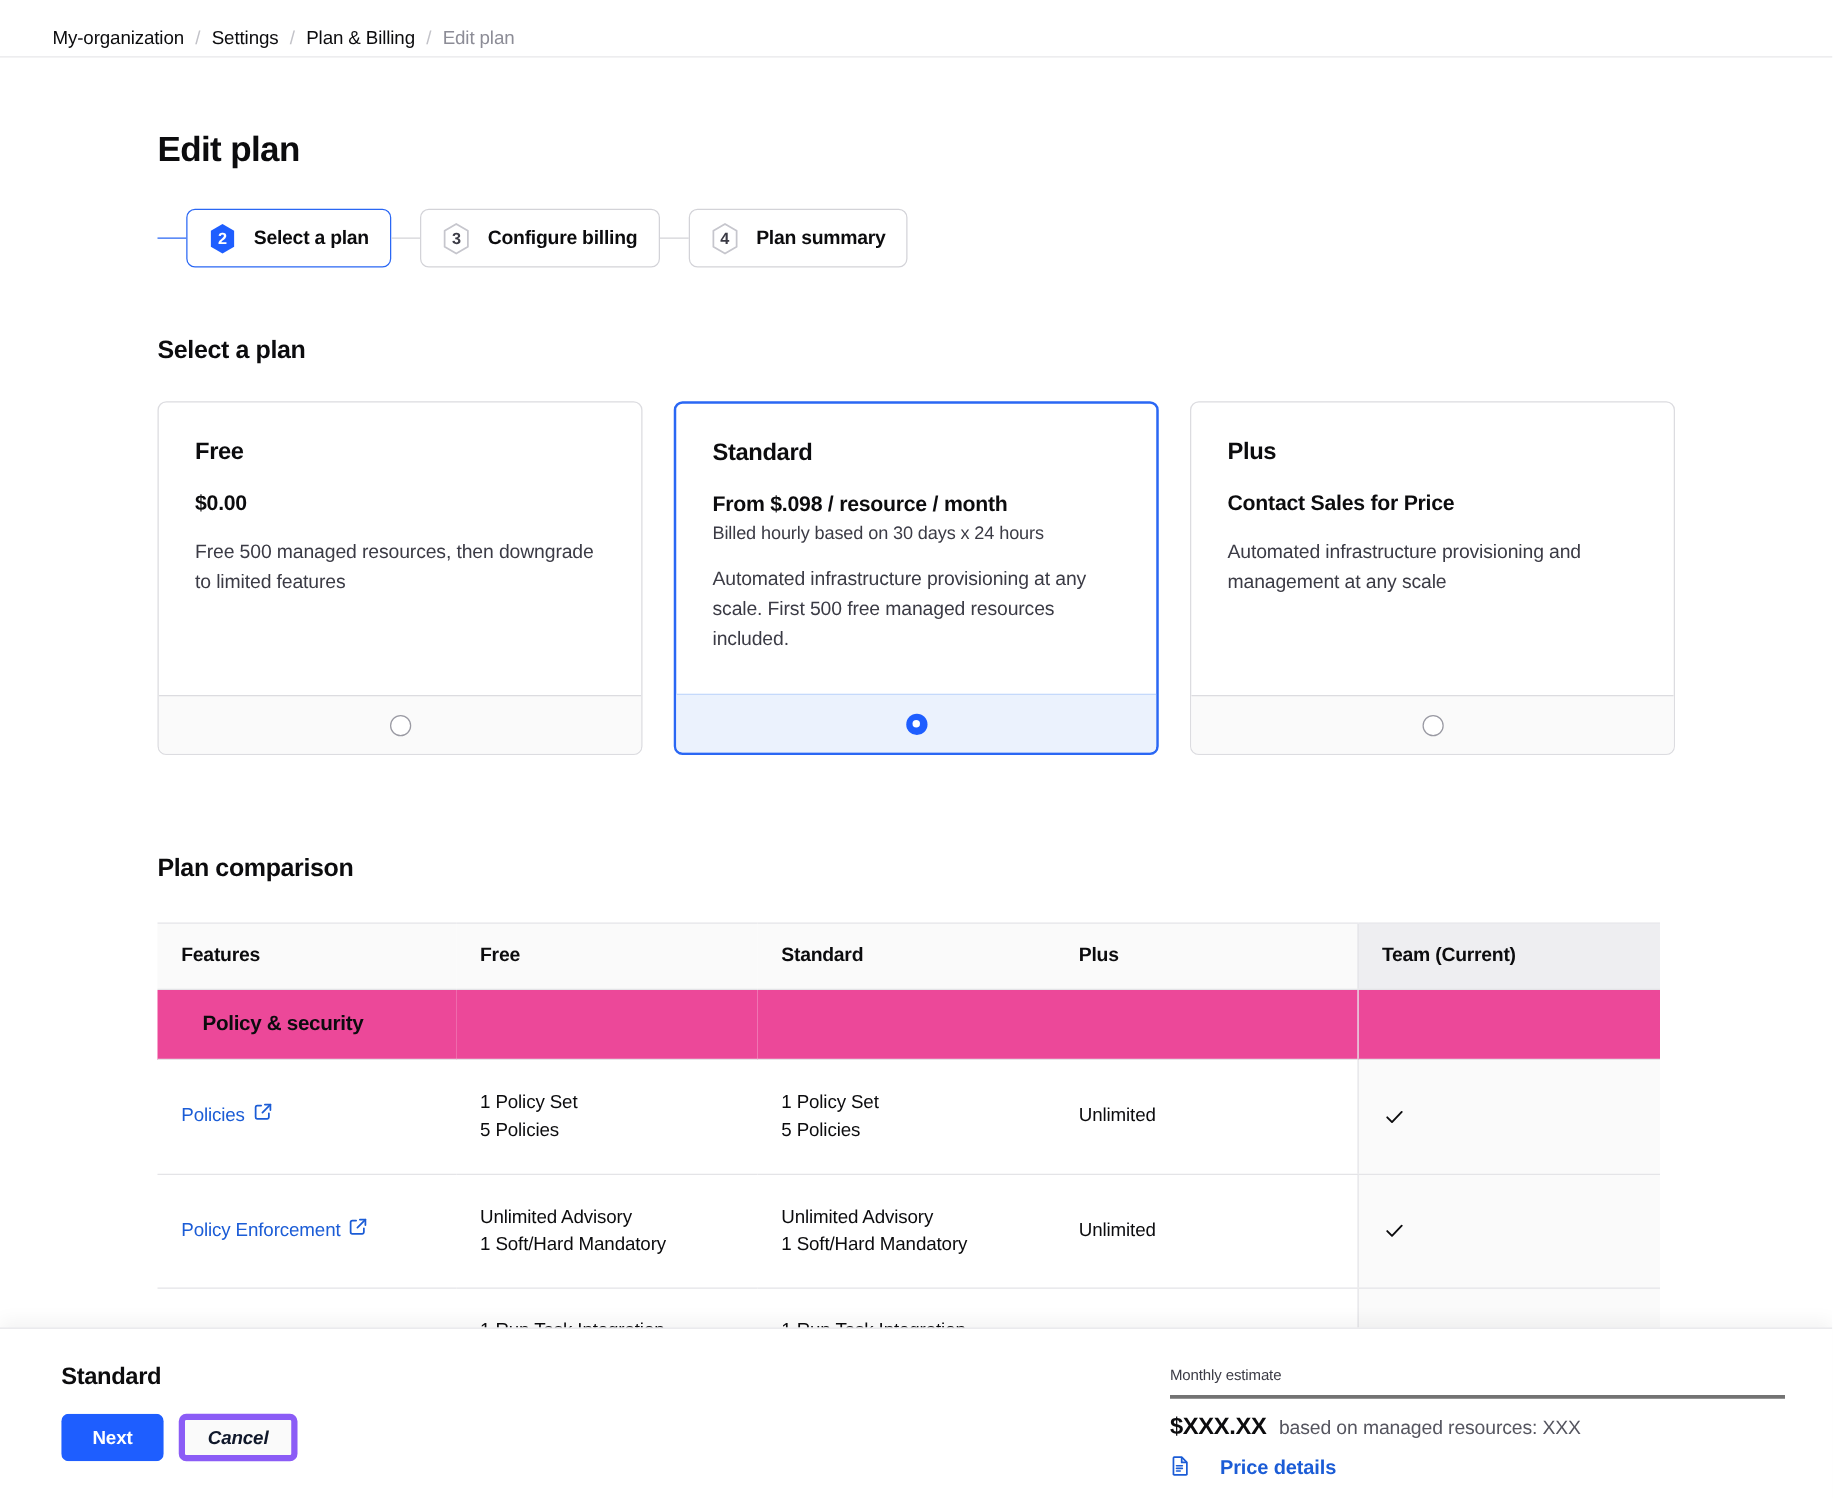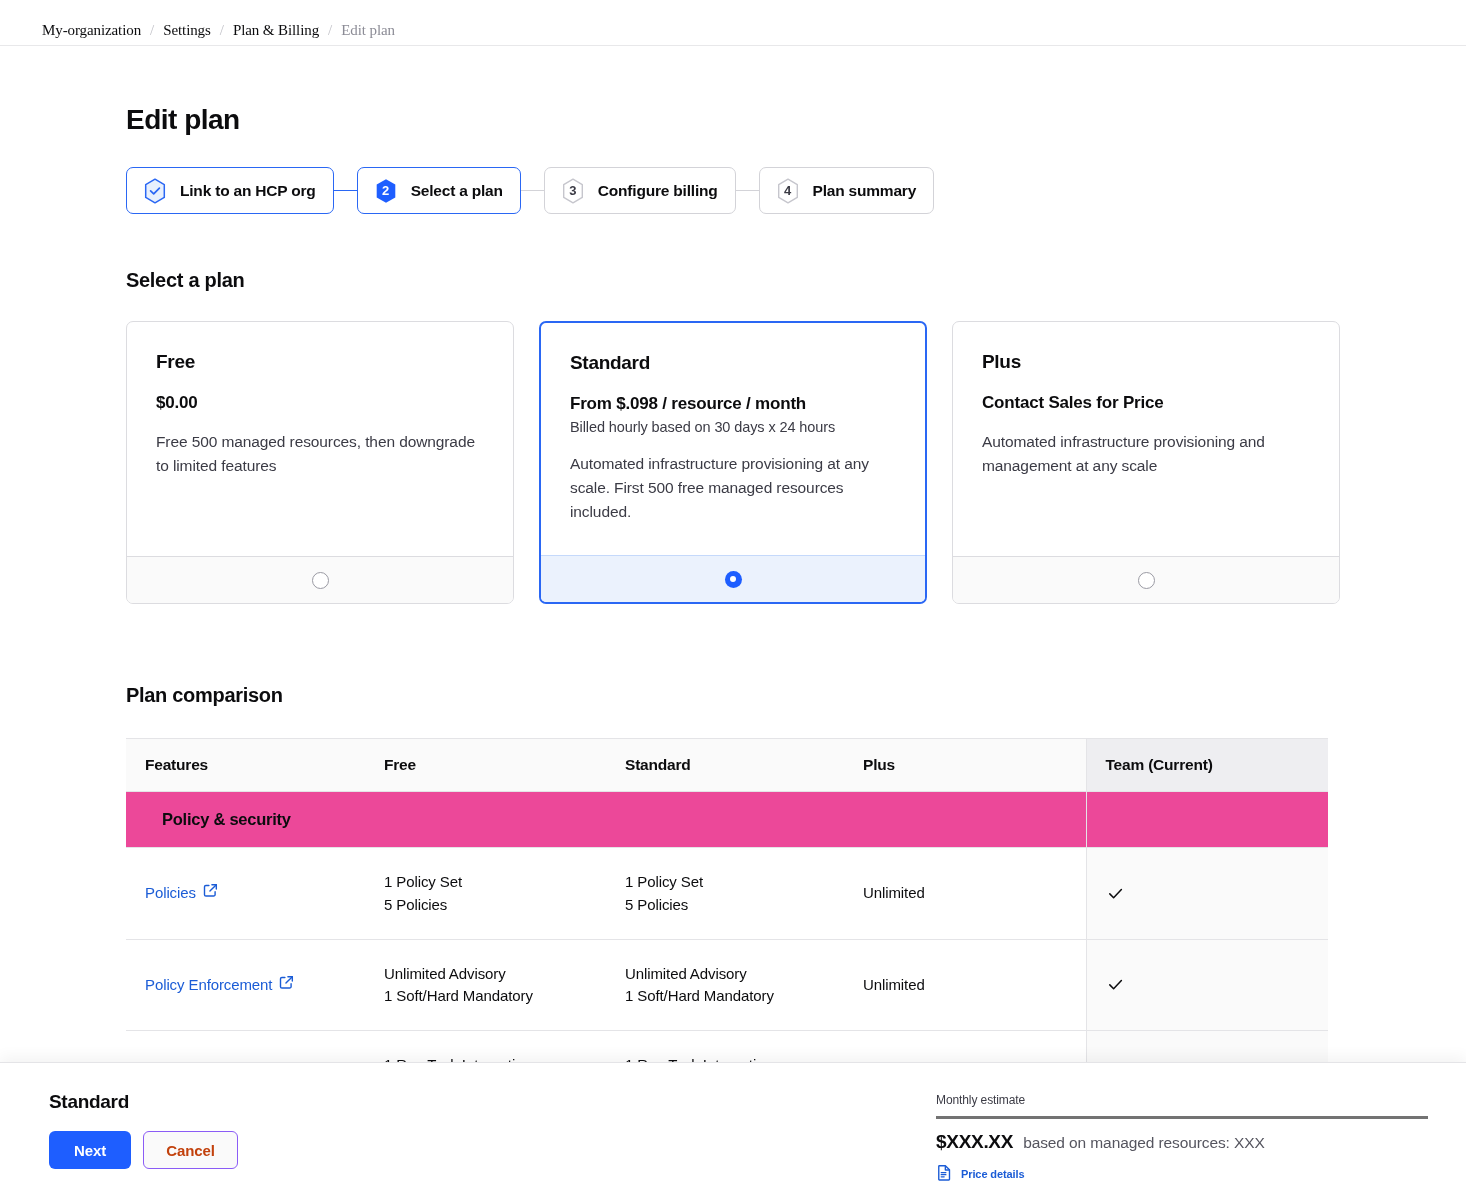--- a/index.html
+++ b/index.html
@@ -14,21 +14,20 @@
   }
 
   
   .breadcrumb-bar {
     height: 46px;
     display: flex;
     align-items: center;
     padding: 16px 0 0 42px;
     border-bottom: 1px solid #e8e8ea;
     background: #ffffff;
-    font-family: Liberation Serif, serif;
   }
   .crumb {
     font-size: 15px;
     color: #0c0c0e;
     font-weight: 400;
     letter-spacing: -0.1px;
     text-decoration: none;
   }
   .crumb.current { color: #8c8c96; }
   .crumb-sep {
@@ -303,23 +302,24 @@
     border: 1px solid transparent;
     font-family: "Liberation Sans", sans-serif;
   }
   .btn-primary {
     background: #1e5eff;
     color: #ffffff;
     width: 82px;
   }
   .btn-secondary {
     background: #fafafa;
-    color: #c2410c;
-    border: 1px solid #8b5cf6;
+    color: #0f172a;
+    border: 5px solid #8b5cf6;
     width: 95px;
+    font-style: italic;
   }
   .bb-right {
     width: 492px;
     padding-top: 2px;
   }
   .est-label {
     font-size: 12px;
     color: #3b3b45;
     letter-spacing: -0.1px;
     padding-bottom: 9px;
@@ -338,24 +338,24 @@
     color: #0c0c0e;
   }
   .est-basis {
     font-size: 15.5px;
     color: #55555f;
     letter-spacing: -0.1px;
   }
   .price-details {
     display: inline-flex;
     align-items: center;
-    gap: 8px;
+    gap: 23px;
     margin-top: 11px;
     color: #1b5cd6;
-    font-size: 11px;
+    font-size: 16px;
     font-weight: 700;
     letter-spacing: -0.1px;
     text-decoration: none;
     justify-content: flex-end;
   }
   .doc-icon { width: 17px; height: 17px; flex: none; }
 </style>
 </head>
 <body>
 
@@ -369,29 +369,20 @@
   <span class="crumb current">Edit plan</span>
 </div>
 
 <div class="page">
   <div class="content">
 
     <h1 class="page-title">Edit plan</h1>
 
     <div class="stepper">
 
-      <div class="step active-done">
-        <span>
-          <svg class="hexicon" viewBox="0 0 24 26" aria-hidden="true">
-            <path d="M12 1.2 L21.3 6.6 L21.3 19.4 L12 24.8 L2.7 19.4 L2.7 6.6 Z" fill="#e8f0fd" stroke="#2a67f4" stroke-width="1.5" stroke-linejoin="round"></path>
-            <path d="M7.6 12.8 L10.7 15.9 L16.4 10.1" fill="none" stroke="#2a67f4" stroke-width="1.7" stroke-linecap="round" stroke-linejoin="round"></path>
-          </svg>
-        </span>
-        <span class="step-label">Link to an HCP org</span>
-      </div>
 
       <div class="step-connector blue"></div>
 
       <div class="step active">
         <span class="hexnum filled">
           <svg viewBox="0 0 24 26" width="24" height="26" aria-hidden="true">
             <path d="M12 1.2 L21.3 6.6 L21.3 19.4 L12 24.8 L2.7 19.4 L2.7 6.6 Z" fill="#1e5eff"></path>
           </svg>
           <span>2</span>
         </span>

